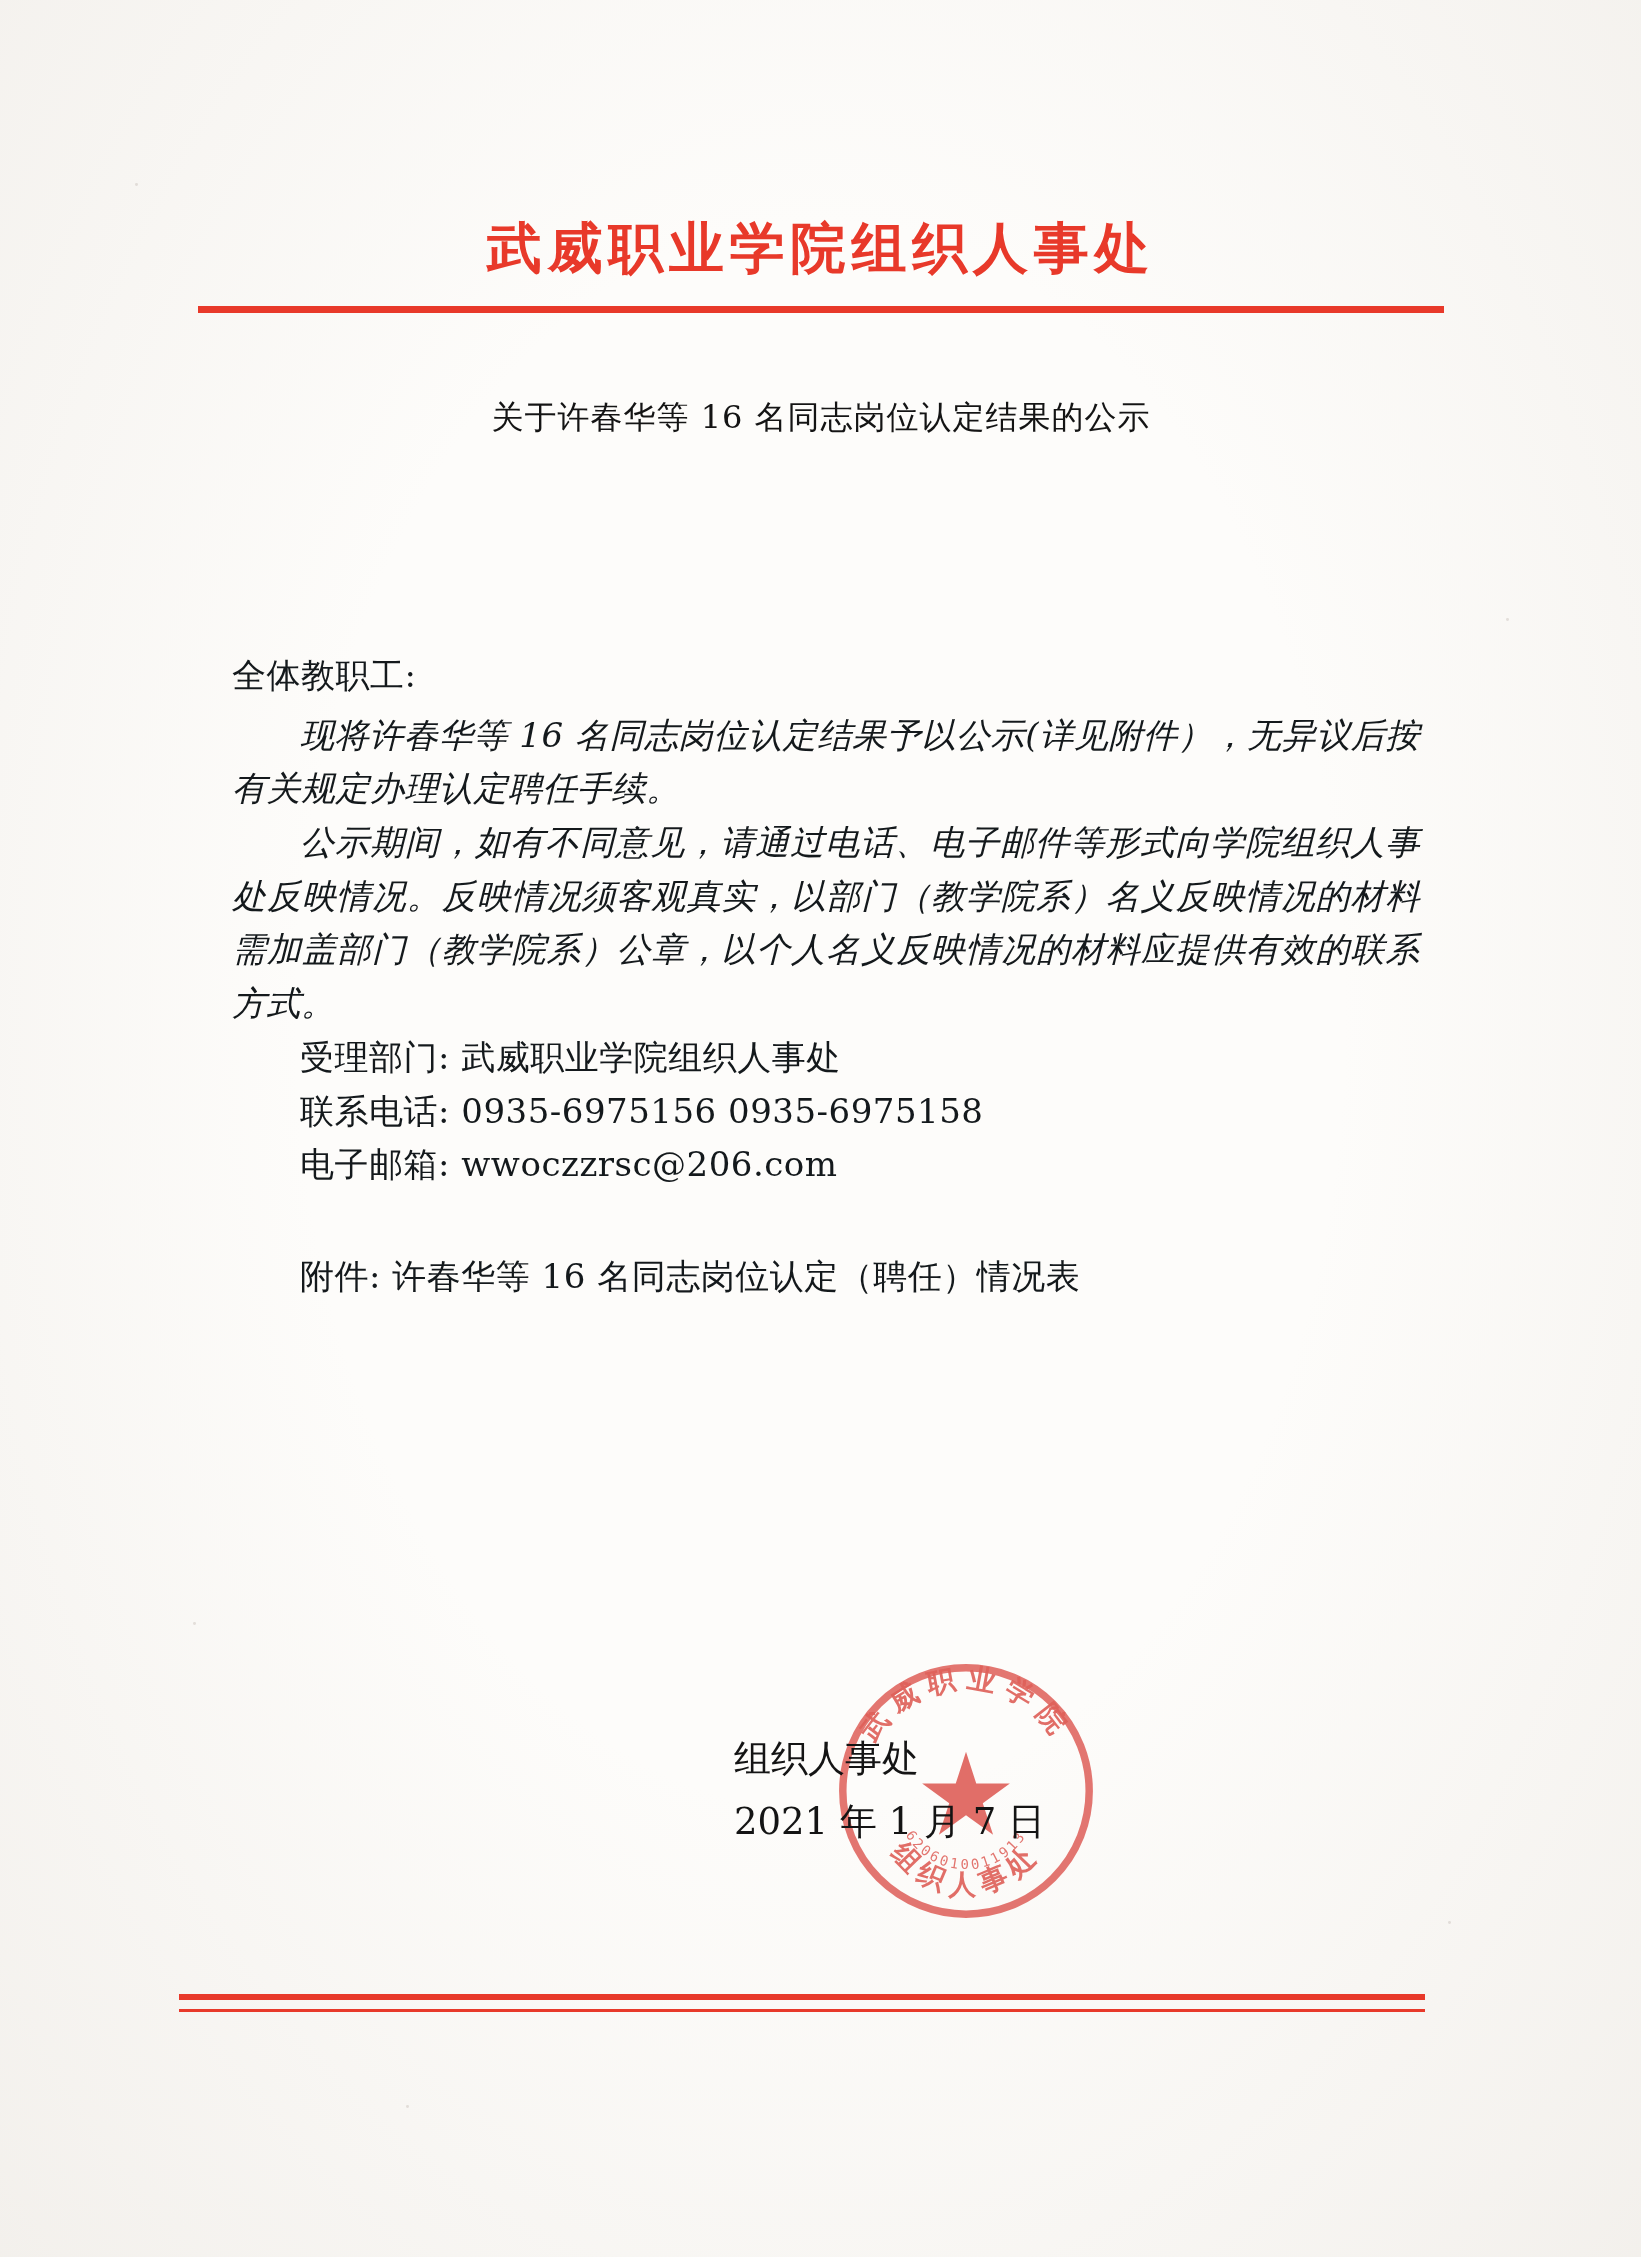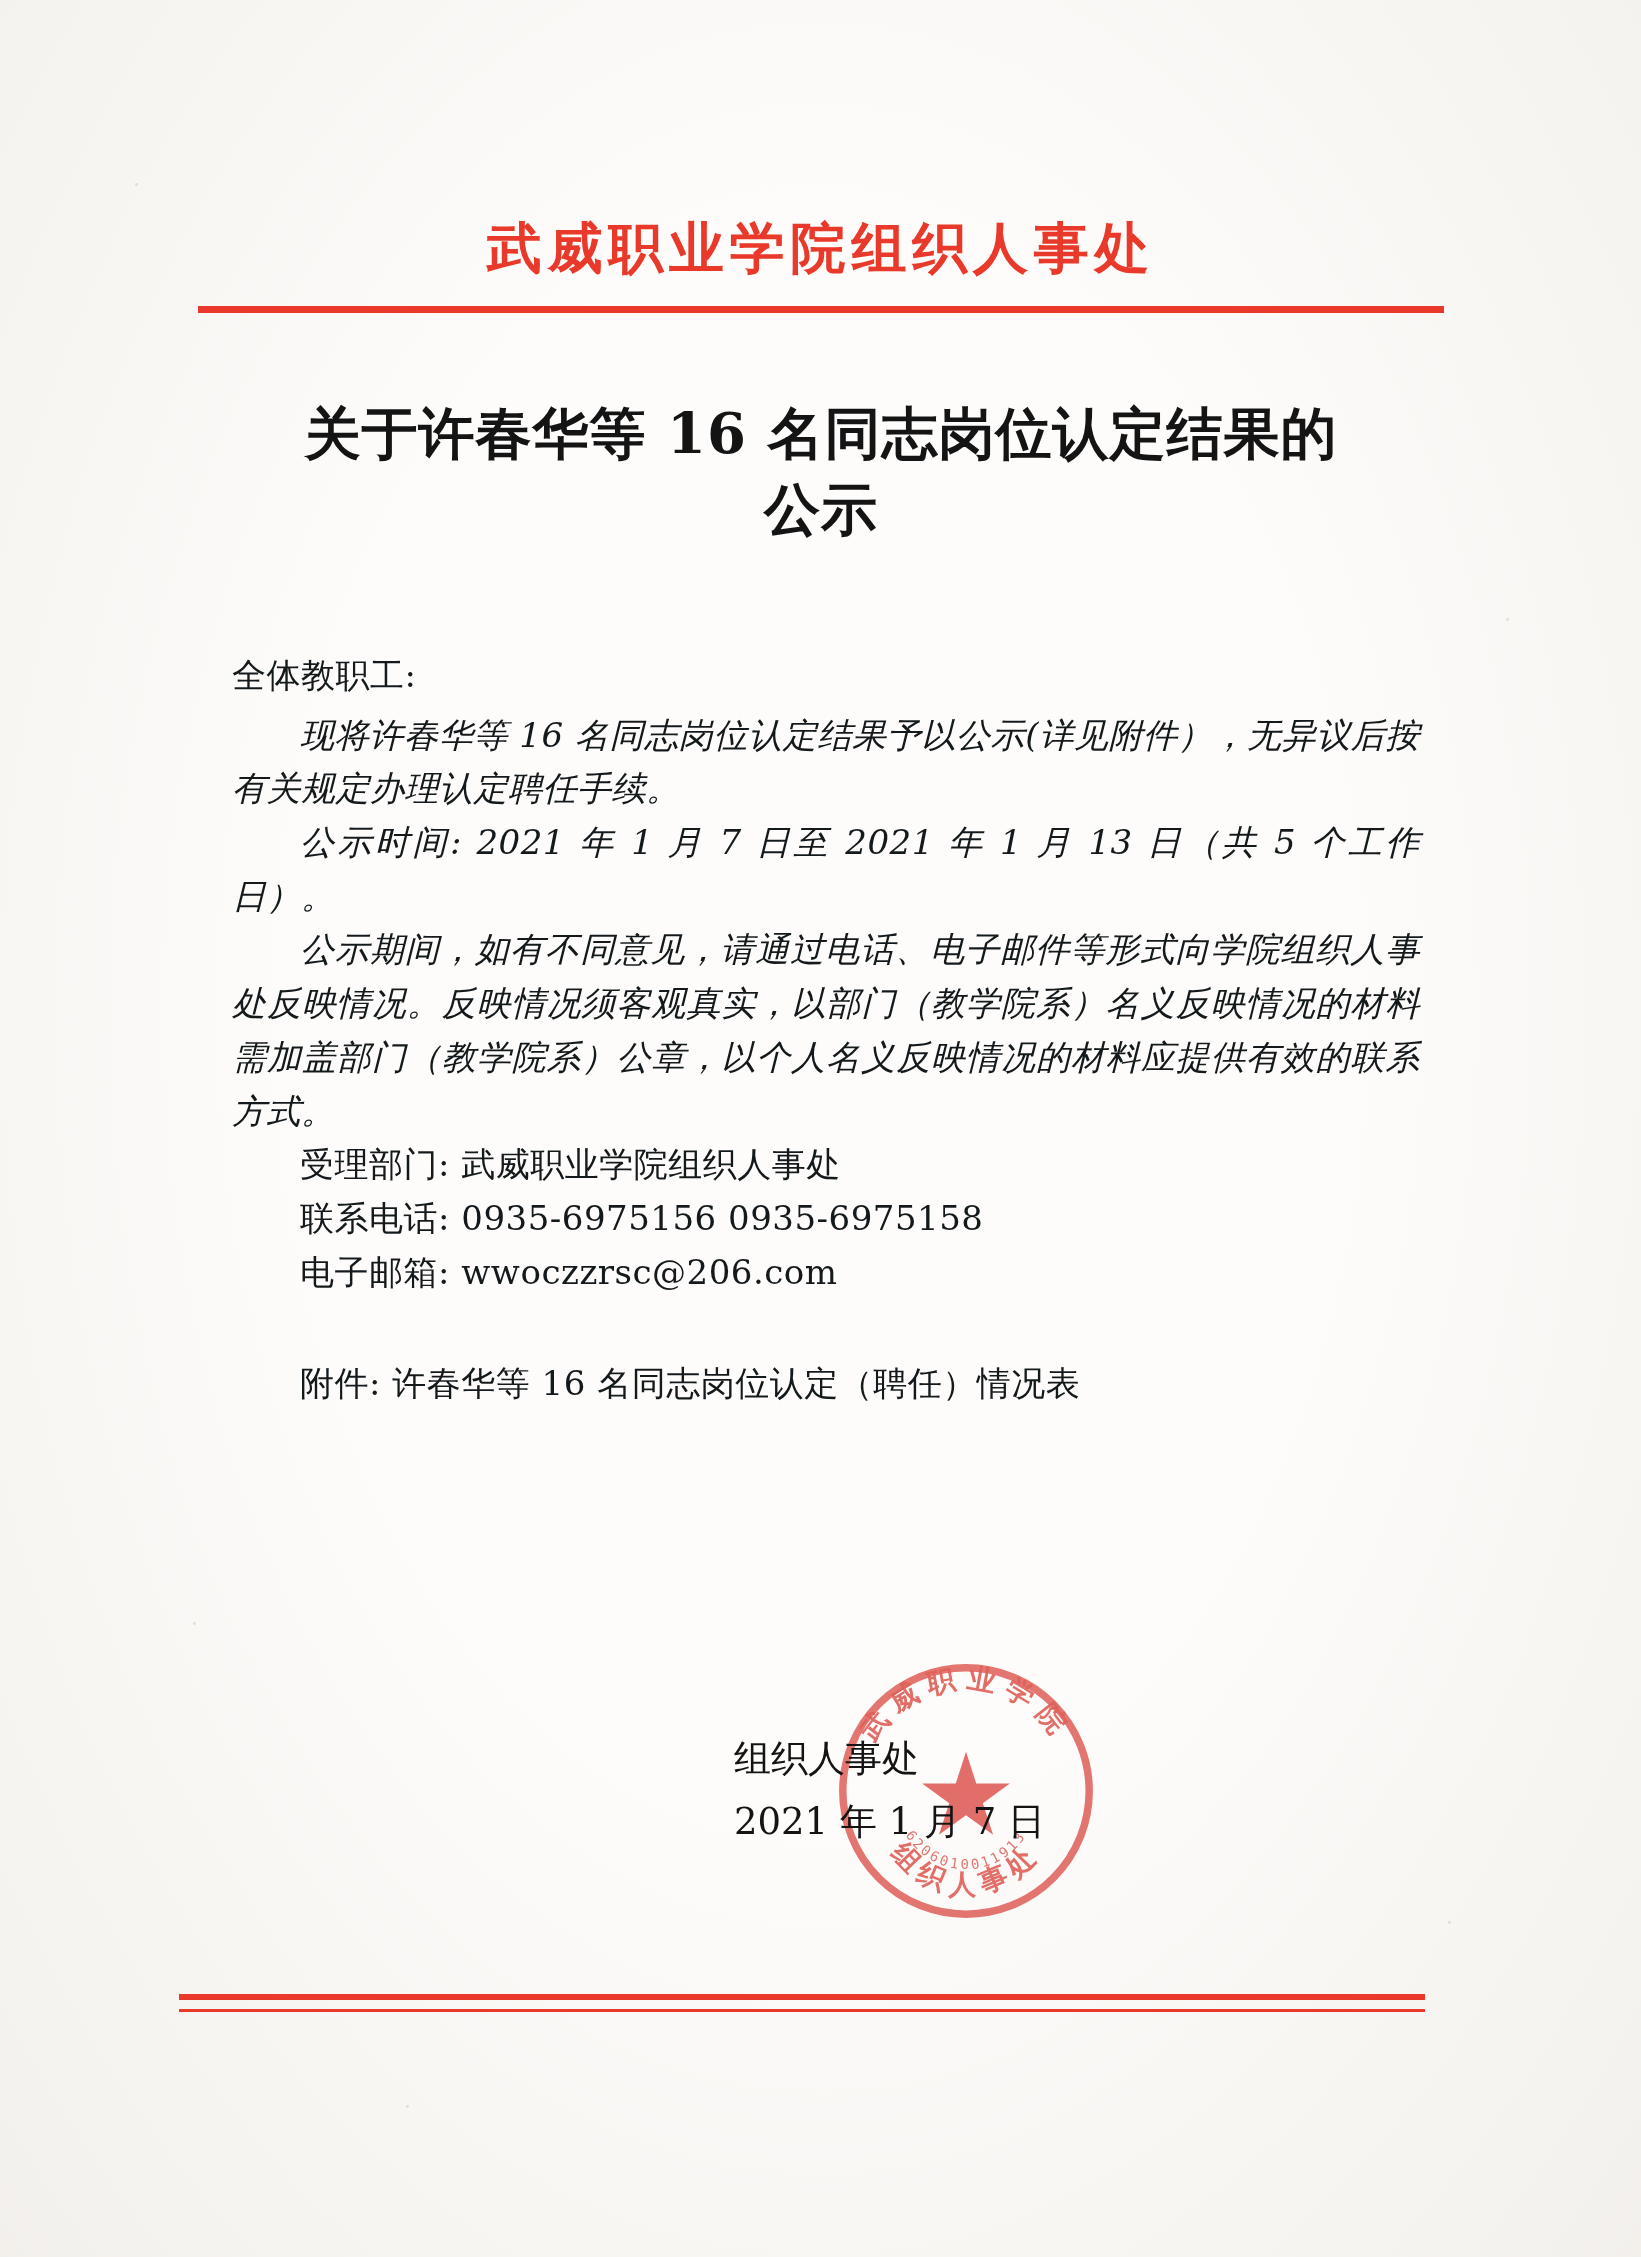--- a/index.html
+++ b/index.html
@@ -69,22 +69,22 @@
   }
 
   
   .doc-title {
     position: absolute;
     left: 116px;
     top: 396px;
     width: 1052px;
     text-align: center;
     font-family: "DejaVu Serif", "Liberation Serif", serif;
-    font-weight: bold;
-    font-size: 56px;
+    font-weight: normal;
+    font-size: 32px;
     line-height: 1.35;
     color: #141414;
     letter-spacing: 1px;
   }
 
   
   .body-block {
     position: absolute;
     left: 53px;
     top: 649px;
@@ -172,21 +172,20 @@
       <div class="masthead-rule"></div>
     </div>
 
     <div class="doc-title">关于许春华等 16 名同志岗位认定结果的公示</div>
 
     <div class="body-block">
       <p class="salutation">全体教职工:</p>
 
       <p class="para">现将许春华等 16 名同志岗位认定结果予以公示(详见附件），无异议后按有关规定办理认定聘任手续。</p>
 
-      <p class="para">公示时间: 2021 年 1 月 7 日至 2021 年 1 月 13 日（共 5 个工作日）。</p>
 
       <p class="para">公示期间，如有不同意见，请通过电话、电子邮件等形式向学院组织人事处反映情况。反映情况须客观真实，以部门（教学院系）名义反映情况的材料需加盖部门（教学院系）公章，以个人名义反映情况的材料应提供有效的联系方式。</p>
 
       <p class="contact-line">受理部门: 武威职业学院组织人事处</p>
 
       <p class="contact-line">联系电话: 0935-6975156   0935-6975158</p>
 
       <p class="contact-line">电子邮箱: wwoczzrsc@206.com</p>
 
       <p class="attachment">附件: 许春华等 16 名同志岗位认定（聘任）情况表</p>

